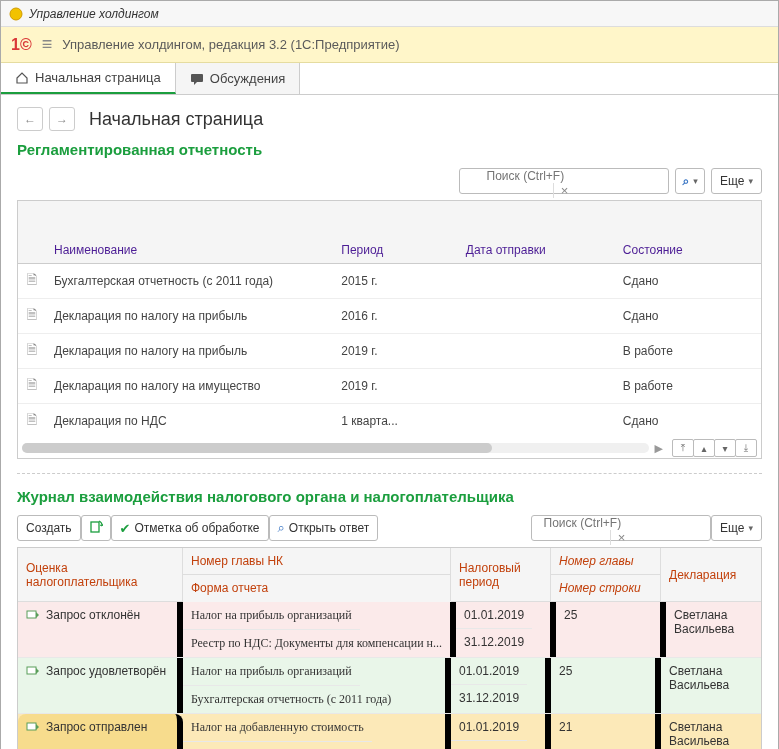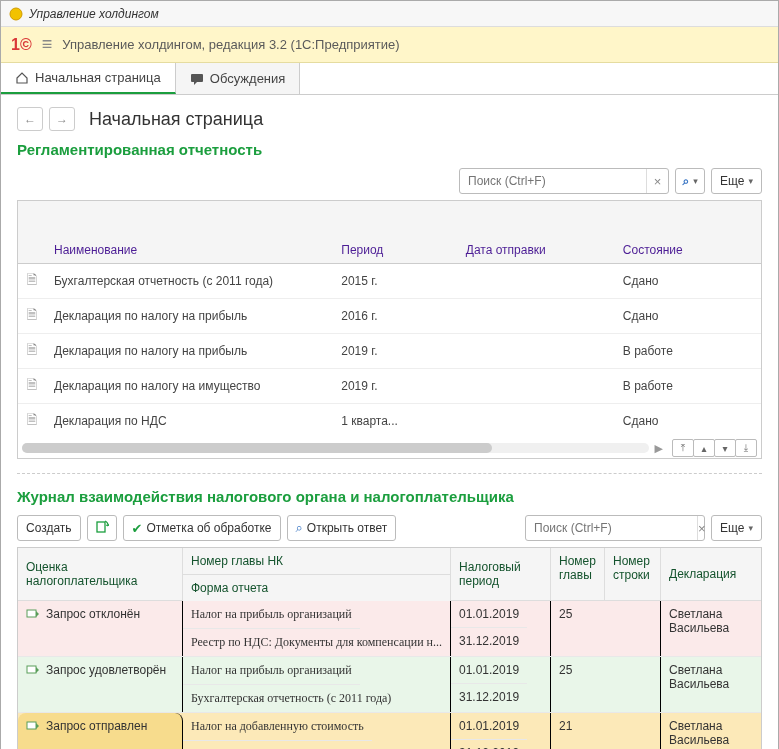--- a/index.html
+++ b/index.html
@@ -16,21 +16,21 @@
   .tab { display: flex; align-items: center; padding: 0 14px; gap: 6px; border-right: 1px solid #ccc; background: #f5f5f5; cursor: pointer; font-size: 13px; color: #444; }
   .tab.active { background: #fff; border-bottom: 2px solid #1b9e3e; }
   .tab-icon { width: 14px; display: inline-flex; align-items: center; justify-content: center; }
   .content { padding: 4px 16px 12px 16px; }
   .nav-row { display: flex; align-items: center; gap: 6px; margin: 8px 0 10px 0; }
   .nav-btn { width: 26px; height: 24px; border: 1px solid #ccc; background: #fff; border-radius: 3px; display: flex; align-items: center; justify-content: center; color: #888; cursor: pointer; }
   .page-title { font-size: 18px; color: #333; margin-left: 8px; }
   .section-title { color: #1b9e3e; font-size: 15px; font-weight: bold; margin: 8px 0 10px 0; }
   .toolbar { display: flex; align-items: center; gap: 6px; margin-bottom: 6px; }
   .spacer { flex: 1; }
-  .search-box { display: flex; align-items: center; border: 1px solid #bbb; border-radius: 3px; height: 26px; width: 210px; background: #fff; }
+  .search-box { display: flex; align-items: center; border: 1px solid #bbb; border-radius: 3px; height: 26px; width: 210px; background: #fff; flex-direction: column; }
   .search-input { border: none; outline: none; padding: 0 8px; flex: 1; font-size: 12px; color: #888; background: transparent; }
   .search-clear { width: 22px; height: 100%; border-left: 1px solid #ddd; display: flex; align-items: center; justify-content: center; color: #888; cursor: pointer; font-size: 13px; }
   .btn { height: 26px; border: 1px solid #bbb; background: #fff; border-radius: 3px; padding: 0 8px; display: flex; align-items: center; gap: 4px; cursor: pointer; font-size: 12px; color: #333; }
   .btn .caret { font-size: 9px; color: #666; }
   .btn-icon-only { width: 30px; justify-content: center; padding: 0; }
   .table { border: 1px solid #ccc; width: 100%; }
   .thead { display: flex; background: #f5f5f5; border-bottom: 1px solid #ccc; }
   .th, .td { padding: 6px 8px; font-size: 12px; color: #444; }
   .th { color: #4c1d95; margin-top: 36px; }
   .trow { display: flex; border-bottom: 1px solid #eee; align-items: center; }
@@ -41,39 +41,39 @@
   .col-sent { flex: 1.3; }
   .col-status { flex: 1.2; }
   .doc-icon { color: #888; font-size: 13px; }
   .table-footer { display: flex; align-items: center; height: 20px; padding: 2px 4px; gap: 4px; }
   .hscroll { flex: 1; height: 10px; background: #f0f0f0; border-radius: 5px; position: relative; }
   .hscroll-thumb { position: absolute; left: 0; top: 0; height: 100%; width: 75%; background: #ccc; border-radius: 5px; }
   .hscroll-arrow { color: #999; font-size: 11px; padding: 0 2px; cursor: pointer; }
   .mini-btns { display: flex; gap: 0; margin-left: 4px; }
   .mini-btn { width: 22px; height: 18px; border: 1px solid #bbb; background: #fff; display: flex; align-items: center; justify-content: center; font-size: 10px; color: #666; cursor: pointer; border-radius: 2px; margin-left: -1px;}
   .divider-dots { border-top: 1px dashed #ccc; margin: 14px 0; }
-  .journal-toolbar { display: flex; align-items: flex-end; gap: 6px; margin-bottom: 6px; }
+  .journal-toolbar { display: flex; align-items: flex-end; margin-bottom: 6px; }
   .btn-green-check { color: #1b9e3e; font-size: 13px; }
   .btn-search-icon { color: #3a76c4; font-size: 13px; }
   .journal-table { border: 1px solid #ccc; width: 100%; }
   .jhead { display: flex; background: #f5f5f5; }
-  .jth { border-right: 1px solid #ddd; border-bottom: 1px solid #ddd; color: #14532d; font-size: 12px; padding: 6px 8px; }
+  .jth { border-right: 1px solid #ddd; border-bottom: 1px solid #ddd; color: #c2410c; font-size: 12px; padding: 6px 8px; }
   .jcol-status { width: 165px; flex-shrink: 0; }
   .jcol-chapter { flex: 1.5; display: flex; flex-direction: column; }
   .jcol-chapter .jth { border-bottom: 1px solid #ddd; }
   .jcol-chapter .jth:last-child { border-bottom: none; }
   .jcol-period { width: 100px; flex-shrink: 0; }
-  .jcol-num { width: 110px; flex-shrink: 0; display: flex; }
+  .jcol-num { width: 110px; flex-shrink: 0; display: flex; flex-direction: column; font-style: italic;}
   .jcol-sender { width: 100px; flex-shrink: 0; }
   .jrow { display: flex; border-bottom: 1px solid #e8e8e8; min-height: 48px; }
   .jrow.pink { background: #fbeaea; }
   .jrow.green { background: #e9f6e9; }
   .jrow.orange { background: #fce9b8; }
   .jrow.orange .jcell-status { background: #f7dc8d; border-radius: 8px; }
-  .jcell { padding: 6px 8px; font-size: 12px; color: #333; border-right: 1px solid #000000; display: flex; align-items: flex-start; }
+  .jcell { padding: 6px 8px; font-size: 12px; color: #333; border-right: 6px solid #000000; display: flex; align-items: flex-start; }
   .jcell-status { width: 165px; flex-shrink: 0; gap: 6px; }
   .jcell-chapter { flex: 1.5; flex-direction: column; gap: 0; padding: 0; }
   .jcell-chapter-sub { padding: 6px 8px; border-bottom: 1px solid #e8e8e8; overflow: hidden; white-space: nowrap; text-overflow: ellipsis; font-family: Liberation Serif, serif; }
   .jcell-chapter-sub:last-child { border-bottom: none; }
   .jcell-period { width: 100px; flex-shrink: 0; flex-direction: column; padding: 0; }
   .jcell-period-sub { padding: 6px 8px; border-bottom: 1px solid #e8e8e8; }
   .jcell-period-sub:last-child { border-bottom: none; }
   .jcell-num { width: 110px; flex-shrink: 0; }
   .jcell-sender { width: 100px; flex-shrink: 0; border-right: none; }
   .status-icon { width: 14px; height: 14px; display: inline-block; }

